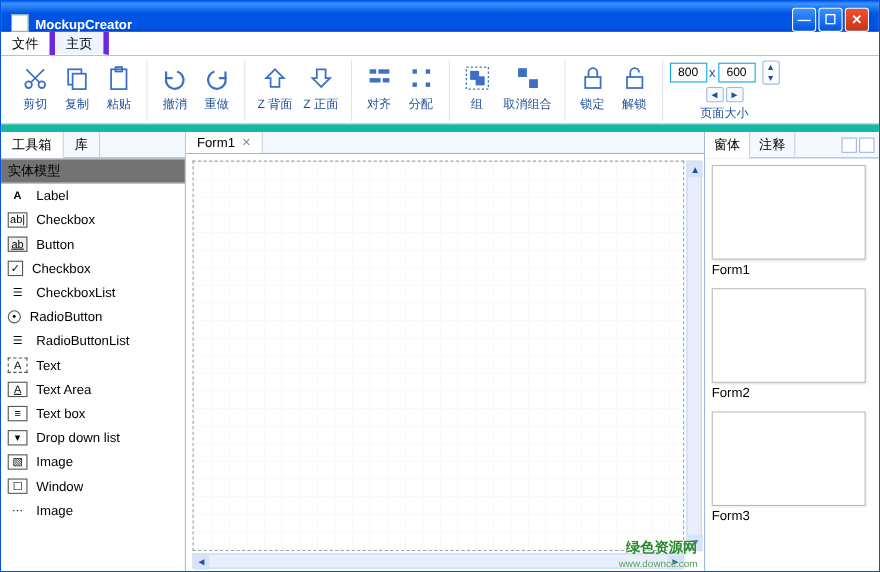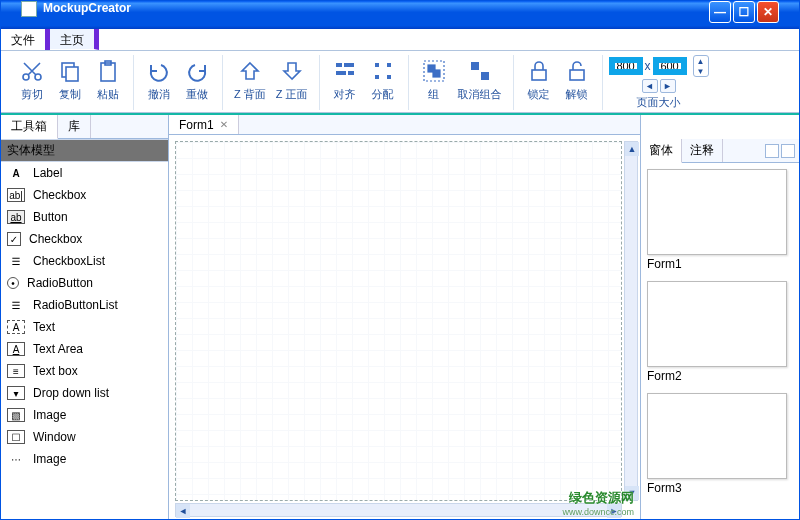--- a/index.html
+++ b/index.html
@@ -1,59 +1,59 @@
 <!DOCTYPE html>
 <html><head>
 <meta charset="utf-8">
 <style>
 * { box-sizing: border-box; margin: 0; padding: 0; }
 body { font-family: "SimSun", "宋体", sans-serif; font-size: 12px; background: #fff; }
 .window { width: 800px; height: 520px; border: 1px solid #0054e3; display: flex; flex-direction: column; background: #ece9d8; }
-.titlebar { height: 28px; background: linear-gradient(180deg,#0058ee 0%,#3a93ff 8%,#0054e3 40%,#0054e3 88%,#003ec5 100%); display: flex; align-items: flex-start; padding: 0 20px; color: #fff; font-weight: bold; }
+.titlebar { height: 28px; background: linear-gradient(180deg,#0058ee 0%,#3a93ff 8%,#0054e3 40%,#0054e3 88%,#003ec5 100%); display: flex; align-items: flex-end; padding: 0 9px; color: #fff; font-weight: bold; }
 .titlebar .icon-app { width: 16px; height: 16px; background: #fff; border: 1px solid #7aa; margin-right: 6px; display:inline-block; }
 .titlebar .caps { margin-left: auto; display: flex; gap: 2px; }
 .cap { width: 22px; height: 22px; border-radius: 3px; border: 1px solid #fff; display:flex; align-items:center; justify-content:center; font-weight:bold; font-family: Arial; font-size: 12px; color:#fff; }
 .cap.min, .cap.max { background: linear-gradient(180deg,#3a93ff,#0054e3); }
 .cap.close { background: linear-gradient(180deg,#f54f2e,#c83417); }
 .menubar { height: 22px; background: #fff; border-bottom: 1px solid #b0c4de; display:flex; align-items: stretch; }
 .menuitem { padding: 3px 10px; border-right: 5px solid #6d28d9; cursor: default; }
 .menuitem.active { background: #eef4ff; border-bottom: 1px solid #fff; }
 .ribbon { background: #fff; border-bottom: 1px solid #b0c4de; display:flex; padding: 4px 6px 2px 6px; gap: 0; }
 .rgroup { display:flex; align-items:flex-start; padding: 0 6px; border-right: 1px solid #dbe5f1; }
 .rgroup:last-child { border-right: none; }
 .rbtn { display:flex; flex-direction:column; align-items:center; padding: 2px 5px; color:#1f4e9b; cursor:default; }
 .rbtn .ico { width: 28px; height: 28px; display:flex; align-items:center; justify-content:center; }
 .rbtn .lbl { font-size: 11px; color:#1f4e9b; margin-top: 2px; white-space: nowrap; }
 .pagesize { display:flex; flex-direction:column; align-items:center; padding: 0 6px; }
 .pagesize-row { display:flex; align-items:center; gap:2px; }
-.pagesize input { width: 34px; height: 18px; border: 6px solid #0ea5e9; font-size: 11px; text-align:center; }
+.pagesize input { width: 34px; height: 18px; border: 1px solid #0ea5e9; font-size: 11px; text-align:center; }
 .spin { display:flex; flex-direction:column; border:1px solid #9db8dd; border-radius:3px; margin-left:4px; }
 .spin div { width:14px; height:10px; font-size:8px; display:flex; align-items:center; justify-content:center; color:#1f4e9b; }
 .navrow { display:flex; gap:2px; align-items:center; margin-top:2px; }
 .navbtn { width:16px; height:14px; border:1px solid #9db8dd; border-radius:2px; display:flex; align-items:center; justify-content:center; font-size:9px; color:#1f4e9b; background:#f4f8ff; }
 .pagelbl { font-size:11px; color:#1f4e9b; margin-top:2px; }
-.body { flex: 1; display:flex; background: #fff; overflow:hidden; border-top:2px solid #14b8a6; }
+.body { flex: 1; display:flex; background: #fff; overflow:hidden; border-top:7px solid #14b8a6; }
 .leftpanel { width: 168px; border-right: 1px solid #9db8dd; display:flex; flex-direction:column; }
 .tabs { display:flex; border-bottom:1px solid #9db8dd; background:#f4f8ff; }
 .tab { padding: 3px 10px; border-right:1px solid #ccd; cursor:default; }
 .tab.active { background:#fff; border-bottom:1px solid #fff; margin-bottom:-1px; }
 .section-hdr { background:#737373; border:1px solid #c9d6ea; border-left:none; border-right:none; padding:2px 6px; font-weight: normal; }
 .toolbox { flex:1; overflow-y:auto; }
 .tbitem { display:flex; align-items:center; gap:8px; padding:4px 6px; cursor:default; }
 .tbico { width:18px; height:14px; border:1px solid #555; display:flex; align-items:center; justify-content:center; font-size:10px; font-family: Arial; background:#fff; }
 .center { flex:1; display:flex; flex-direction:column; border-right:1px solid #9db8dd; }
 .doctabs { display:flex; border-bottom:1px solid #9db8dd; background:#f4f8ff; height:20px; align-items:stretch; }
 .doctab { display:flex; align-items:center; gap:6px; padding:2px 10px; border-right:1px solid #ccd; background:#fff; }
 .doctab .x { color:#888; font-size:10px; }
 .canvas-wrap { flex:1; position:relative; background:#fff; }
 .canvas { position:absolute; inset:6px 18px 18px 6px; border:1px dashed #9aa; background-image: linear-gradient(#f6f8fb 1px, transparent 1px), linear-gradient(90deg,#f6f8fb 1px, transparent 1px); background-size: 16px 16px; }
 .scrollbar-v { position:absolute; right:2px; top:6px; bottom:18px; width:14px; background:#e8eefb; border:1px solid #c9d6ea; }
 .scrollbar-h { position:absolute; left:6px; right:18px; bottom:2px; height:14px; background:#e8eefb; border:1px solid #c9d6ea; }
 .sb-btn { position:absolute; width:14px; height:14px; background:#d7e4f7; display:flex; align-items:center; justify-content:center; font-size:9px; color:#1f4e9b; }
-.rightpanel { width:158px; display:flex; flex-direction:column;margin-top:24px; }
+.rightpanel { width:158px; display:flex; flex-direction:column; }
 .rtabs { display:flex; align-items:center; border-bottom:1px solid #9db8dd; background:#f4f8ff; }
 .rtabs .tab { padding:3px 8px; }
 .rtabs .mini { margin-left:auto; display:flex; gap:2px; padding-right:4px; }
 .mini .m { width:14px; height:14px; border:1px solid #9db8dd; background:#fff; }
 .thumbs { flex:1; overflow-y:auto; padding:6px; }
 .thumb { width:140px; height:86px; border:1px solid #bbb; background:#fff; margin-bottom:2px; box-shadow: 1px 1px 2px rgba(0,0,0,0.15); }
 .thumb-lbl { font-size:12px; margin-bottom:10px; }
 .watermark { position:absolute; right:6px; bottom:2px; font-size:13px; color:#2a8a2e; font-weight:bold; text-shadow:0 0 2px #fff; pointer-events:none;text-align:right; }
 .watermark small { display:block; font-size:9px; color:#5a9a5e; font-weight:normal; }
 svg { display:block; }

